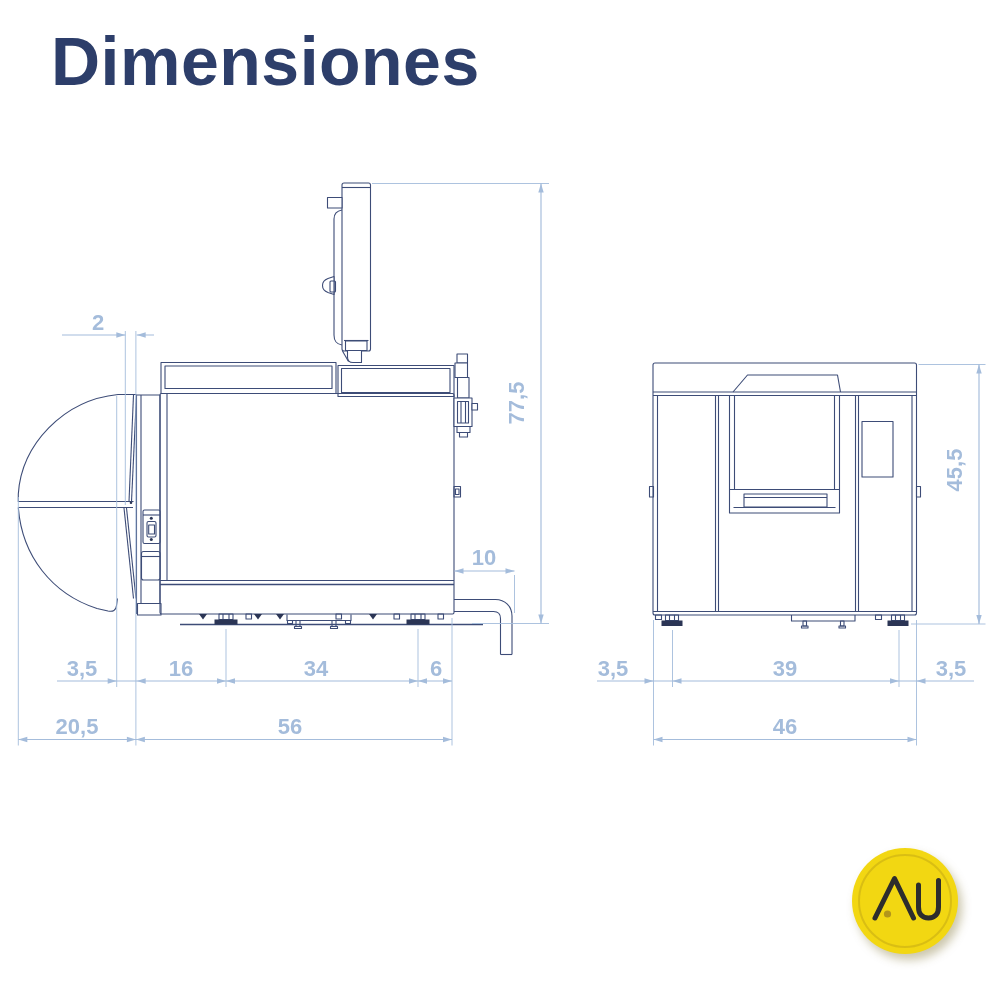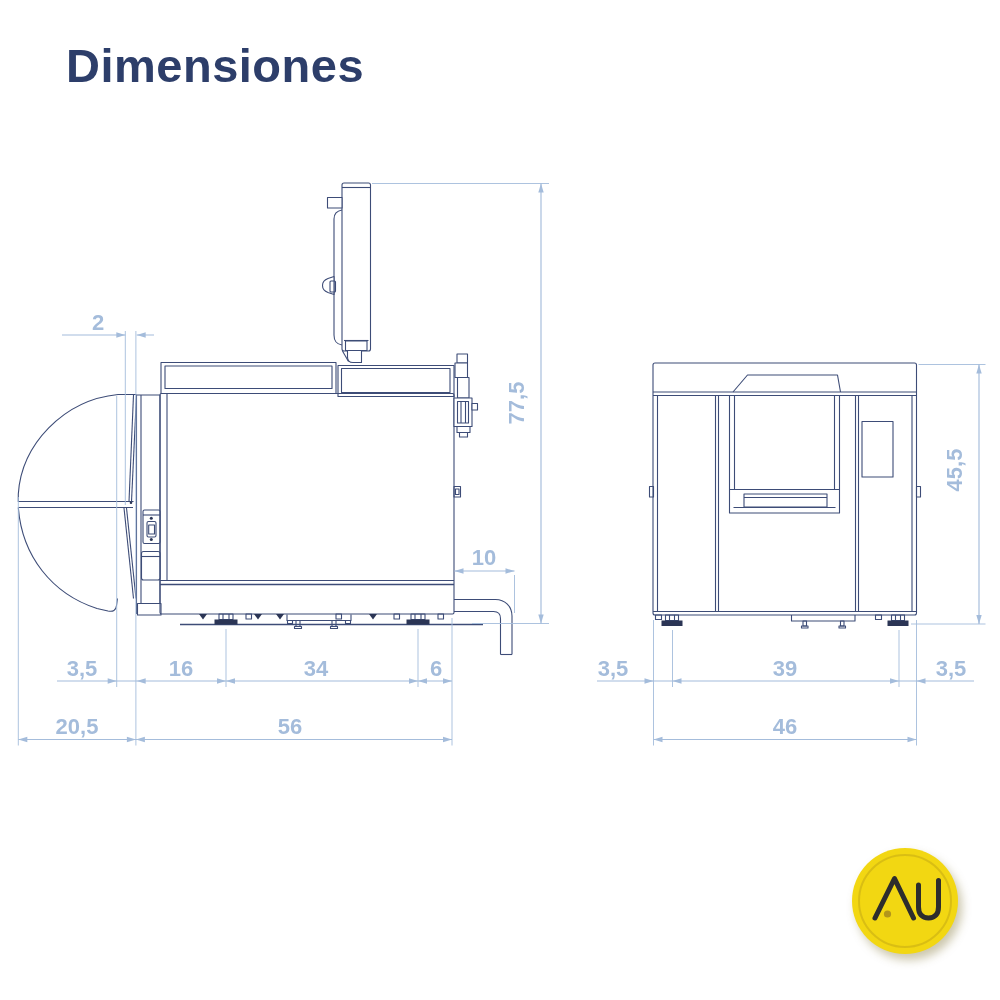--- a/index.html
+++ b/index.html
@@ -11,22 +11,22 @@
     --logo-ring:#cfb414;
     --logo-mark:#2d2d2d;
     --logo-dot:#b2951b;
   }
   html,body{margin:0;padding:0;background:#fff;}
   .canvas{
     position:relative;width:1000px;height:1000px;background:#fff;overflow:hidden;
     font-family:"Liberation Sans", sans-serif;
   }
   h1.page-title{
-    position:absolute;left:51px;top:27px;margin:15px;
-    font-size:47px;line-height:1;letter-spacing:0.5px;font-weight:bold;
+    position:absolute;left:51px;top:27px;margin:0;
+    font-size:68px;line-height:1;letter-spacing:0.5px;font-weight:bold;
     color:var(--title);
   }
   svg.drawing{position:absolute;left:0;top:0;width:1000px;height:1000px;}
   .ol{fill:none;stroke:var(--drawing-line);stroke-width:1.1;stroke-linejoin:round;}
   .olw{fill:#fff;stroke:var(--drawing-line);stroke-width:1.1;stroke-linejoin:round;}
   .olh{fill:none;stroke:var(--drawing-line);stroke-width:1.7;stroke-linejoin:round;}
   .fl{fill:var(--drawing-dark-fill);stroke:none;}
   .dl{fill:none;stroke:var(--dimension);stroke-width:1.15;}
   .de{fill:none;stroke:var(--dimension);stroke-width:1;opacity:.9;}
   .da{fill:var(--dimension);stroke:none;}

